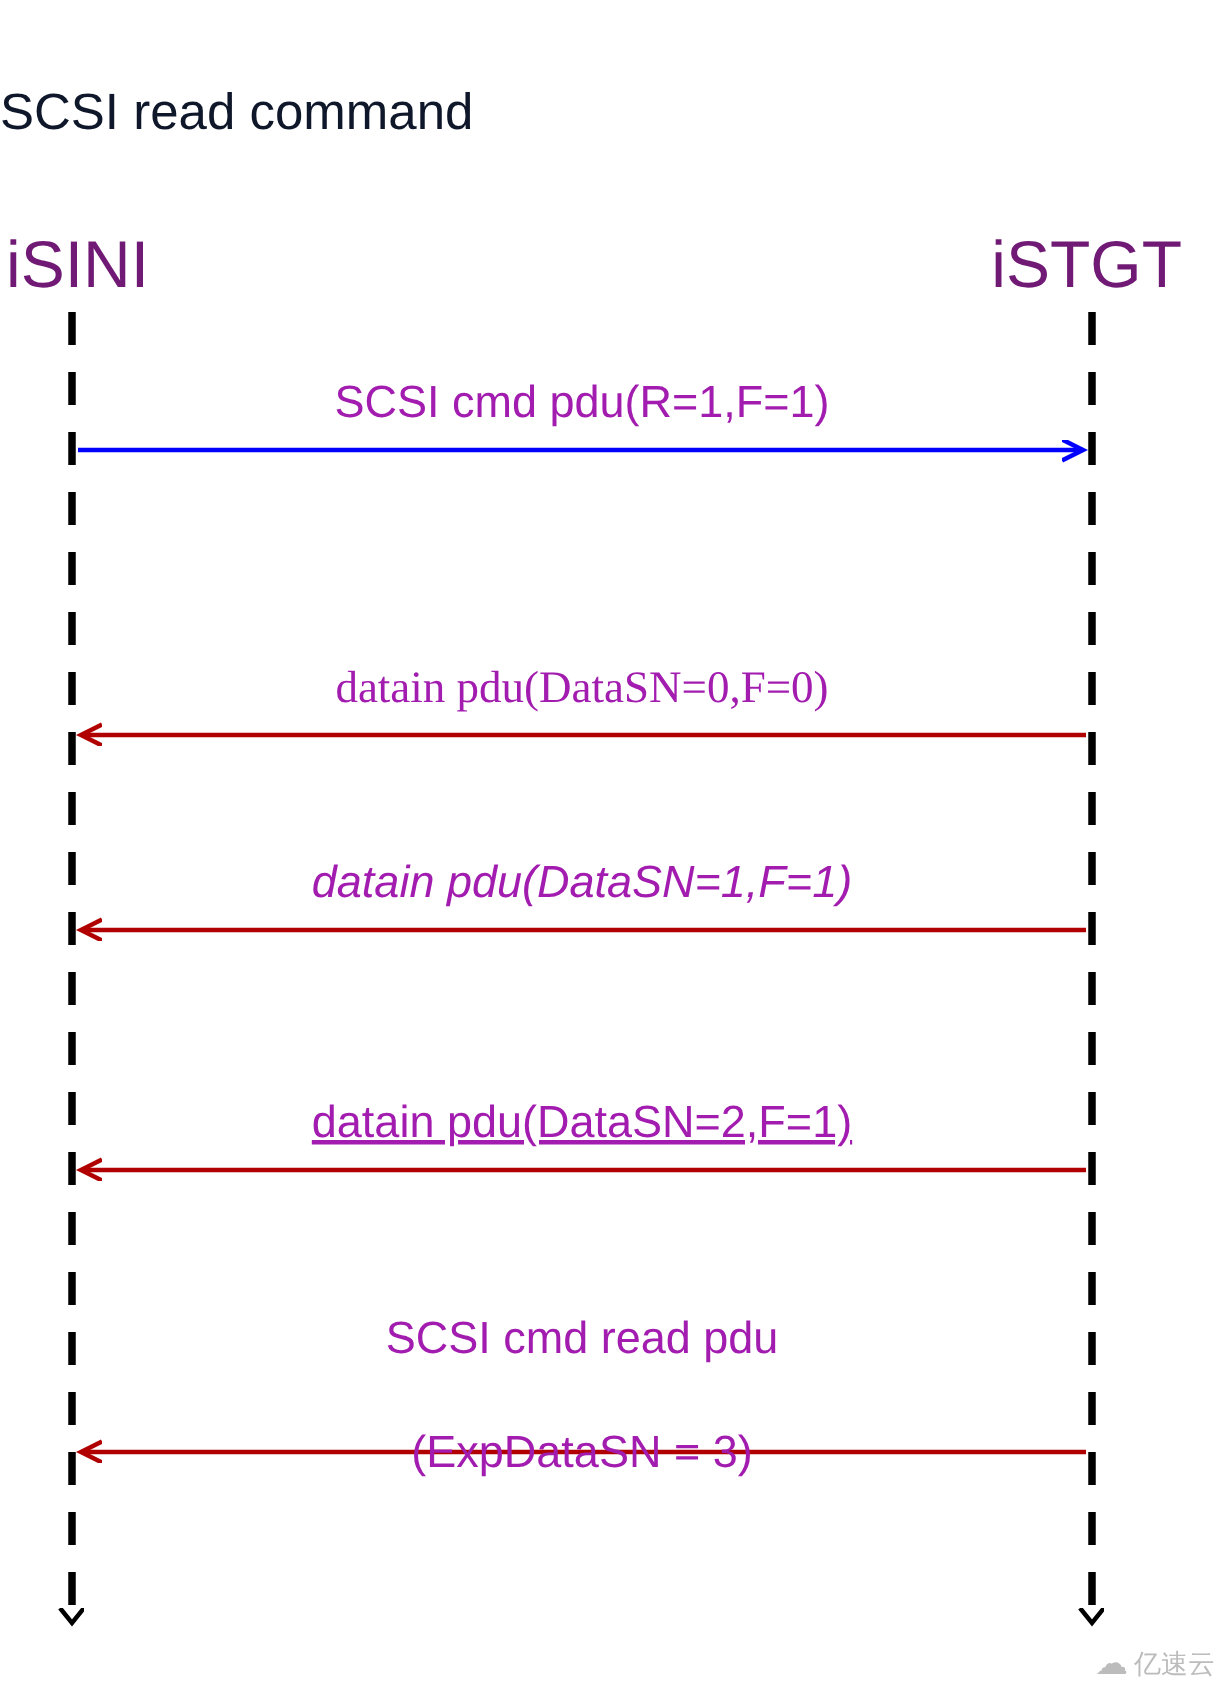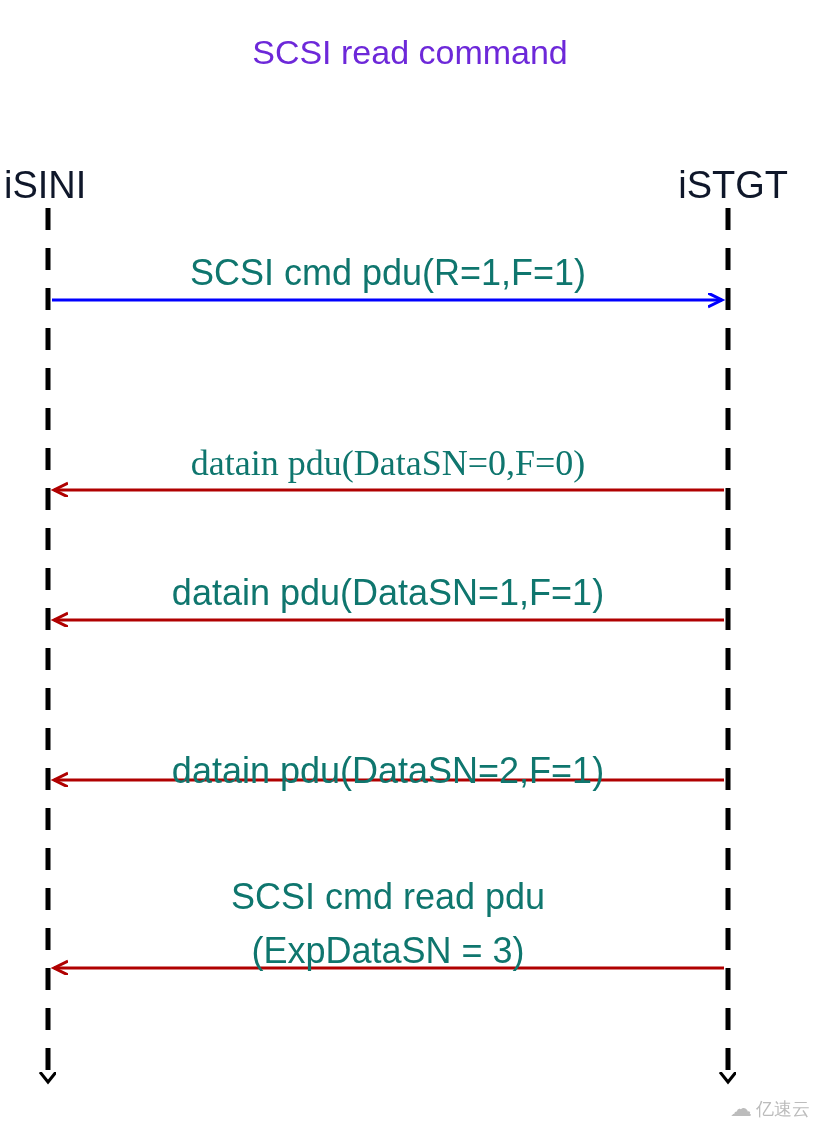--- a/index.html
+++ b/index.html
@@ -5,47 +5,45 @@
     * { margin: 0; padding: 0; box-sizing: border-box; }
     body {
       width: 820px;
       height: 1132px;
       background: white;
       font-family: "Comic Sans MS", cursive, sans-serif;
       position: relative;
     }
     .title {
       position: absolute;
-      top: 33px;
+      top: 56px;
       left: 0;
       width: 100%;
-      text-align: center;
       font-size: 34px;
-      color: #6d28d9;
+      color: #0f172a;
     }
     .lifeline-label {
       position: absolute;
       top: 152px;
-      font-size: 38px;
-      color: #0f172a;
-      margin-top: 12px;
+      font-size: 44px;
+      color: #701a75;
     }
     .lifeline-left { left: 4px; }
     .lifeline-right { right: 32px; text-align: center; }
     svg.stage {
       position: absolute;
       top: 0;
       left: 0;
       width: 820px;
       height: 1132px;
     }
     .msg-label {
       position: absolute;
-      font-size: 36px;
-      color: #0f766e;
+      font-size: 30px;
+      color: #a21caf;
       text-align: center;
       width: 640px;
       left: 68px;
     }
     .watermark {
       position: absolute;
       right: 10px;
       bottom: 10px;
       font-size: 18px;
       color: #bcbcbc;
@@ -88,21 +86,21 @@
 
   <line x1="724" y1="620" x2="54" y2="620" stroke="#b00000" stroke-width="3" marker-end="url(#arrow-red)"></line>
 
   <line x1="724" y1="780" x2="54" y2="780" stroke="#b00000" stroke-width="3" marker-end="url(#arrow-red)"></line>
 
   <line x1="724" y1="968" x2="54" y2="968" stroke="#b00000" stroke-width="3" marker-end="url(#arrow-red)"></line>
 </svg>
 
 <div class="msg-label" style="top:252px;">SCSI cmd pdu(R=1,F=1)</div>
 <div class="msg-label" style="top:442px;font-family:Liberation Serif, serif;">datain pdu(DataSN=0,F=0)</div>
-<div class="msg-label" style="top:572px;">datain pdu(DataSN=1,F=1)</div>
-<div class="msg-label" style="top:750px;">datain pdu(DataSN=2,F=1)</div>
+<div class="msg-label" style="top:572px;font-style:italic;">datain pdu(DataSN=1,F=1)</div>
+<div class="msg-label" style="top:732px;text-decoration:underline;">datain pdu(DataSN=2,F=1)</div>
 <div class="msg-label" style="top:876px;">SCSI cmd read pdu</div>
-<div class="msg-label" style="top:930px;">(ExpDataSN = 3)</div>
+<div class="msg-label" style="top:952px;">(ExpDataSN = 3)</div>
 
 <div class="watermark">
   <span class="cloud">☁</span>
   <span>亿速云</span>
 </div>
 
 </body></html>

